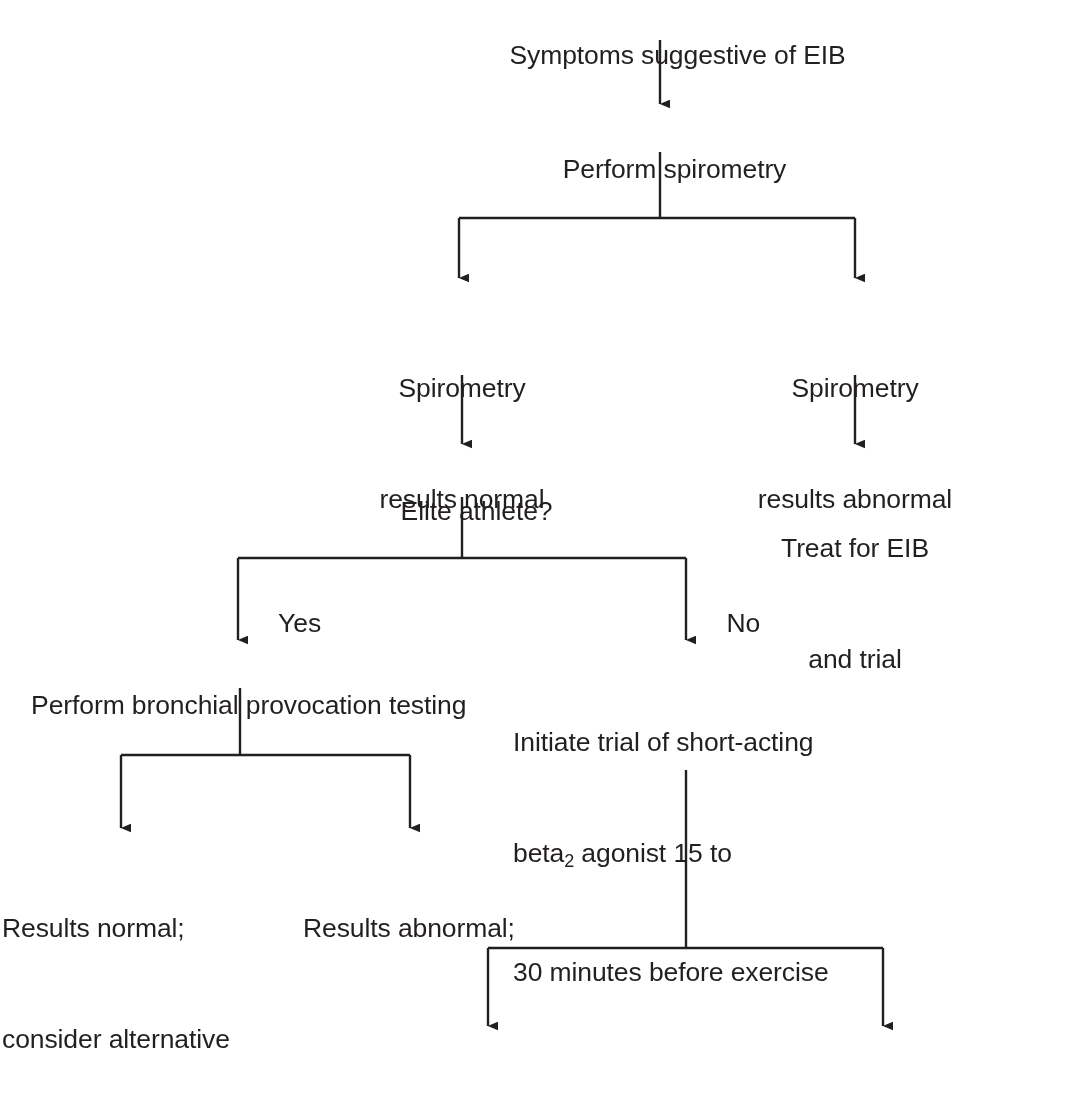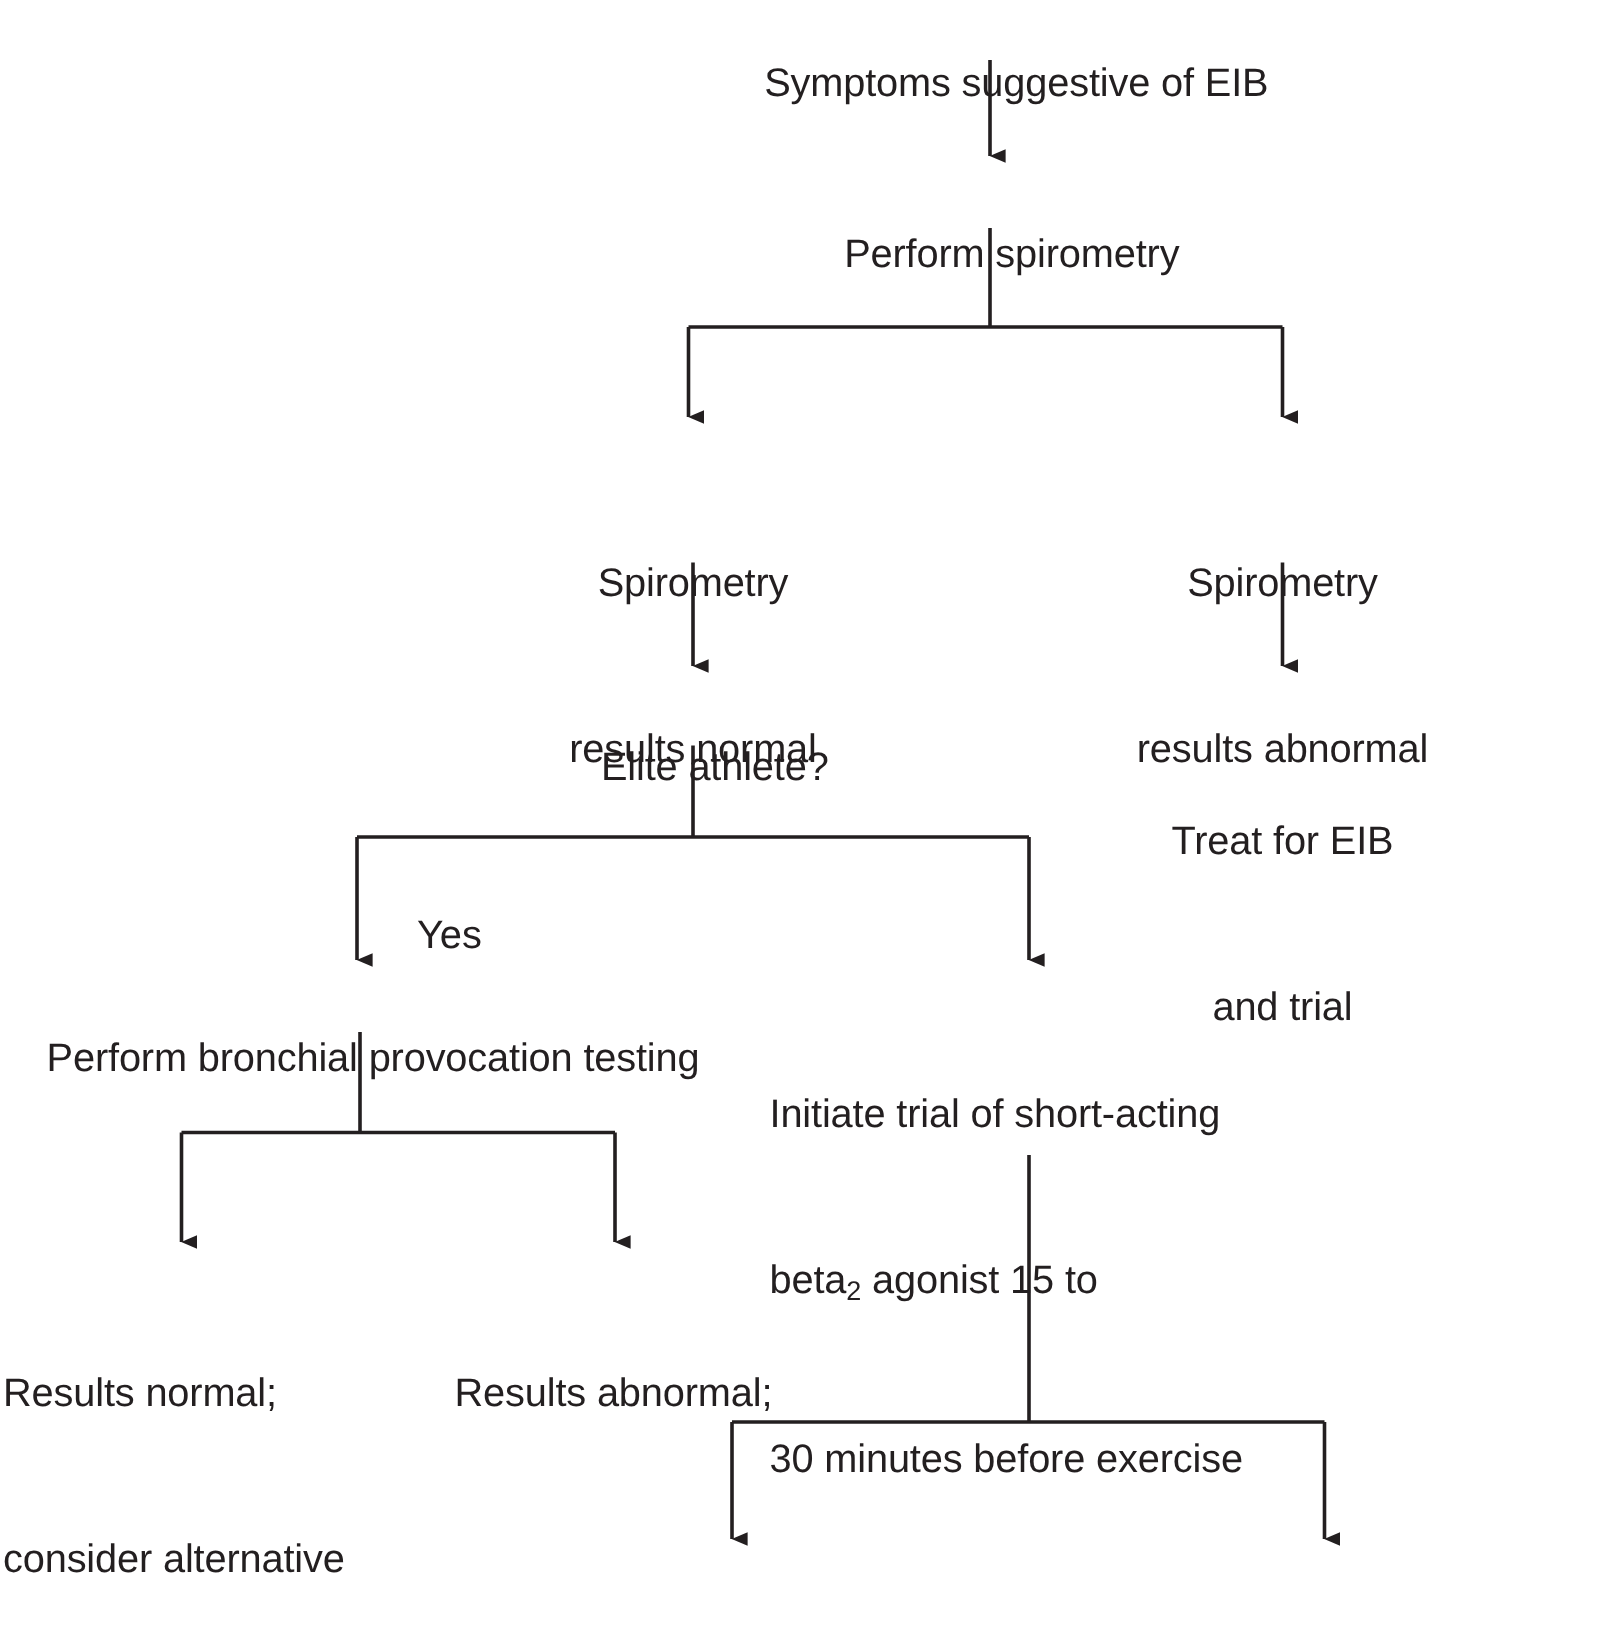--- a/index.html
+++ b/index.html
@@ -106,29 +106,32 @@
 
   <div class="node-text center" style="left:705px; top:296px; width:300px;">
     <div>Spirometry</div>
     <div>results abnormal</div>
   </div>
 
   <div class="node-text center" style="left:312px; top:456px; width:300px;">
     <span>Elite athlete?</span>
   </div>
 
-  <div class="node-text center" style="left:705px; top:468px; width:300px;">
+  <div class="node-text center" style="left:705px; top:456px; width:300px;">
     <div>Treat for EIB</div>
     <div>and trial</div>
   </div>
 
   <div class="edge-label" style="left:249px; top:578px;">
     <span>Yes</span>
   </div>
 
+  <div class="edge-label" style="left:697px; top:578px;">
+    <span>No</span>
+  </div>
 
   <div class="node-text left" style="left:2px; top:650px; width:520px;">
     <span>Perform bronchial provocation testing</span>
   </div>
 
   <div class="node-text left" style="left:513px; top:650px; width:400px;">
     <div>Initiate trial of short-acting</div>
     <div><span>beta</span><span class="sub">2</span><span> agonist 15 to</span></div>
     <div>30 minutes before exercise</div>
   </div>

